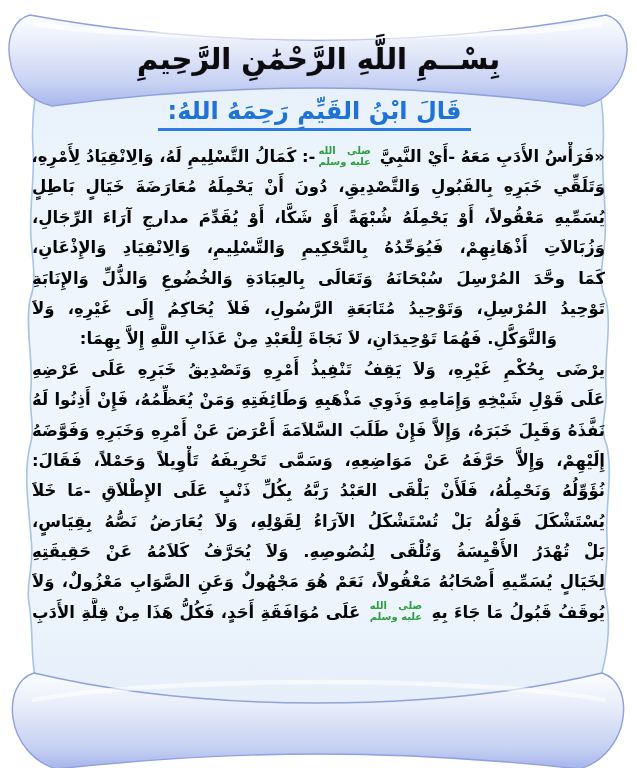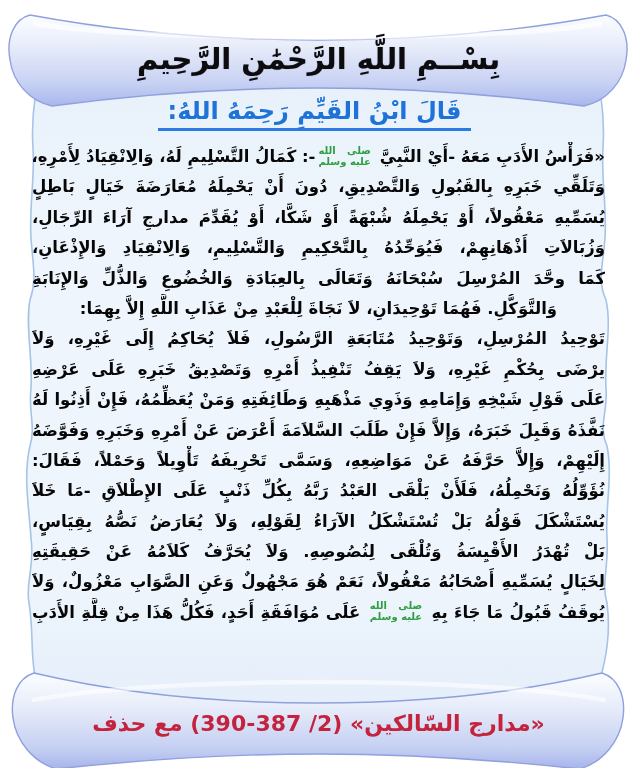--- a/index.html
+++ b/index.html
@@ -146,28 +146,27 @@
   <div class="title-wrap">
     <span class="title">قَالَ ابْنُ القَيِّمِ رَحِمَهُ اللهُ:</span>
   </div>
 
   <div class="body">
     <div class="bl">«فَرَأْسُ الأَدَبِ مَعَهُ -أَيْ النَّبِيَّ <span class="pbuh">صلى الله<br>عليه وسلم</span>-: كَمَالُ التَّسْلِيمِ لَهُ، وَالِانْقِيَادُ لِأَمْرِهِ،</div>
     <div class="bl">وَتَلَقِّي خَبَرِهِ بِالقَبُولِ وَالتَّصْدِيقِ، دُونَ أَنْ يَحْمِلَهُ مُعَارَضَةَ خَيَالٍ بَاطِلٍ</div>
     <div class="bl">يُسَمِّيهِ مَعْقُولاً، أَوْ يَحْمِلَهُ شُبْهَةً أَوْ شَكًّا، أَوْ يُقَدِّمَ مدارجِ آرَاءَ الرِّجَالِ،</div>
     <div class="bl">وَزُبَالاَتِ أَذْهَانِهِمْ، فَيُوَحِّدُهُ بِالتَّحْكِيمِ وَالتَّسْلِيمِ، وَالِانْقِيَادِ وَالإِذْعَانِ،</div>
     <div class="bl">كَمَا وحَّدَ المُرْسِلَ سُبْحَانَهُ وَتَعَالَى بِالعِبَادَةِ وَالخُضُوعِ وَالذُّلِّ وَالإِنَابَةِ</div>
+    <div class="bl">تَوْحِيدُ المُرْسِلِ، وَتَوْحِيدُ مُتَابَعَةِ الرَّسُولِ، فَلاَ يُحَاكِمُ إِلَى غَيْرِهِ، وَلاَ</div>
     <div class="bl center">وَالتَّوَكُّلِ. فَهُمَا تَوْحِيدَانِ، لاَ نَجَاةَ لِلْعَبْدِ مِنْ عَذَابِ اللَّهِ إِلاَّ بِهِمَا:</div>
-    <div class="bl">تَوْحِيدُ المُرْسِلِ، وَتَوْحِيدُ مُتَابَعَةِ الرَّسُولِ، فَلاَ يُحَاكِمُ إِلَى غَيْرِهِ، وَلاَ</div>
     <div class="bl">يرْضَى بِحُكْمِ غَيْرِهِ، وَلاَ يَقِفُ تَنْفِيذُ أَمْرِهِ وَتَصْدِيقُ خَبَرِهِ عَلَى عَرْضِهِ</div>
     <div class="bl">عَلَى قَوْلِ شَيْخِهِ وَإِمَامِهِ وَذَوِي مَذْهَبِهِ وَطَائِفَتِهِ وَمَنْ يُعَظِّمُهُ، فَإِنْ أَذِنُوا لَهُ</div>
     <div class="bl">نَفَّذَهُ وَقَبِلَ خَبَرَهُ، وَإِلاَّ فَإِنْ طَلَبَ السَّلاَمَةَ أَعْرَضَ عَنْ أَمْرِهِ وَخَبَرِهِ وَفَوَّضَهُ</div>
     <div class="bl">إِلَيْهِمْ، وَإِلاَّ حَرَّفَهُ عَنْ مَوَاضِعِهِ، وَسَمَّى تَحْرِيفَهُ تَأْوِيلاً وَحَمْلاً، فَقَالَ:</div>
     <div class="bl">نُؤَوِّلُهُ وَنَحْمِلُهُ، فَلَأَنْ يَلْقَى العَبْدُ رَبَّهُ بِكُلِّ ذَنْبٍ عَلَى الإِطْلاَقِ -مَا خَلاَ</div>
     <div class="bl">يُسْتَشْكَلَ قَوْلُهُ بَلْ تُسْتَشْكَلُ الآرَاءُ لِقَوْلِهِ، وَلاَ يُعَارَضُ نَصُّهُ بِقِيَاسٍ،</div>
     <div class="bl">بَلْ تُهْدَرُ الأَقْيِسَةُ وَتُلْقَى لِنُصُوصِهِ. وَلاَ يُحَرَّفُ كَلاَمُهُ عَنْ حَقِيقَتِهِ</div>
     <div class="bl">لِخَيَالٍ يُسَمِّيهِ أَصْحَابُهُ مَعْقُولاً، نَعَمْ هُوَ مَجْهُولٌ وَعَنِ الصَّوَابِ مَعْزُولٌ، وَلاَ</div>
     <div class="bl">يُوقَفُ قَبُولُ مَا جَاءَ بِهِ <span class="pbuh">صلى الله<br>عليه وسلم</span> عَلَى مُوَافَقَةِ أَحَدٍ، فَكُلُّ هَذَا مِنْ قِلَّةِ الأَدَبِ</div>
   </div>
 
-  <div class="citation">«مدارج السّالكين» (2/ 387-390) مع حذف</div>
 
 </div>
 
 </body></html>

